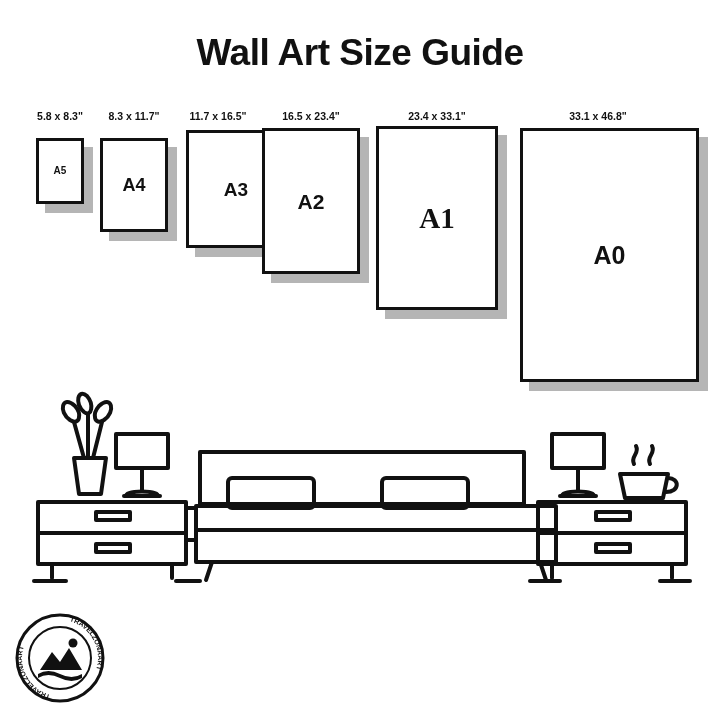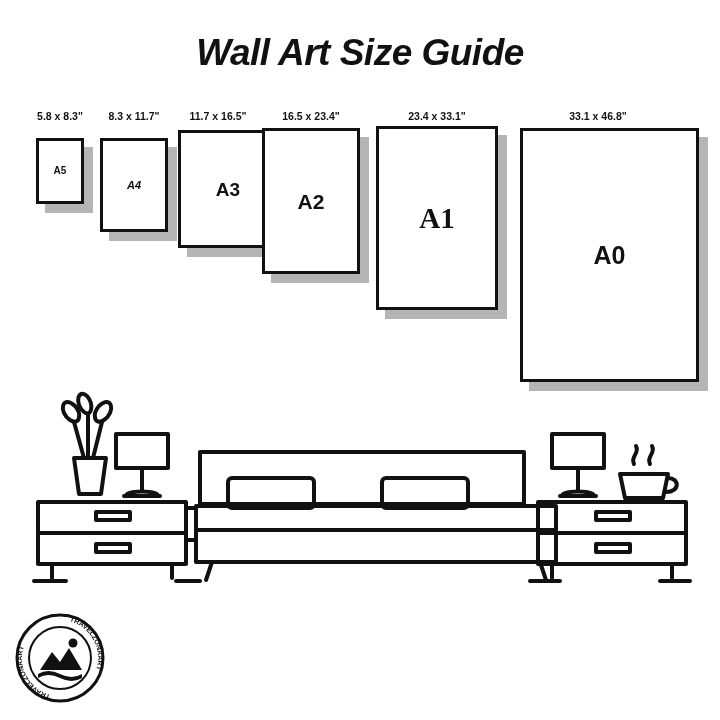--- a/index.html
+++ b/index.html
@@ -26,21 +26,20 @@
   .title {
     position: absolute;
     top: 32px;
     left: 0;
     width: 720px;
     text-align: center;
     font-size: 37px;
     font-weight: bold;
     letter-spacing: -0.5px;
     color: #111111;
-    font-style: italic;
   }
 
   
   .frames {
     position: absolute;
     left: 0;
     top: 110px;
     width: 720px;
     height: 290px;
   }
@@ -115,27 +114,27 @@
     <div class="frame-wrap" style="left:36px;top:0px;">
       <div class="frame-label" style="left:0px;top:0px;width:48px;">5.8 x 8.3"</div>
       <div class="frame-box" style="left:0px;top:28px;width:48px;height:66px;">
         <span class="frame-name" style="font-size:10px;">A5</span>
       </div>
     </div>
 
     <div class="frame-wrap" style="left:100px;top:0px;">
       <div class="frame-label" style="left:-2px;top:0px;width:72px;">8.3 x 11.7"</div>
       <div class="frame-box" style="left:0px;top:28px;width:68px;height:94px;">
-        <span class="frame-name" style="font-size:11px;font-style:italic;">A4</span>
+        <span class="frame-name" style="font-size:18px;">A4</span>
       </div>
     </div>
 
     <div class="frame-wrap" style="left:178px;top:0px;">
       <div class="frame-label" style="left:-4px;top:0px;width:88px;">11.7 x 16.5"</div>
-      <div class="frame-box" style="left:0px;top:20px;width:100px;height:118px;">
+      <div class="frame-box" style="left:8px;top:20px;width:100px;height:118px;">
         <span class="frame-name" style="font-size:19px;">A3</span>
       </div>
     </div>
 
     <div class="frame-wrap" style="left:262px;top:0px;">
       <div class="frame-label" style="left:-2px;top:0px;width:102px;">16.5 x 23.4"</div>
       <div class="frame-box" style="left:0px;top:18px;width:98px;height:146px;">
         <span class="frame-name" style="font-size:21px;">A2</span>
       </div>
     </div>

